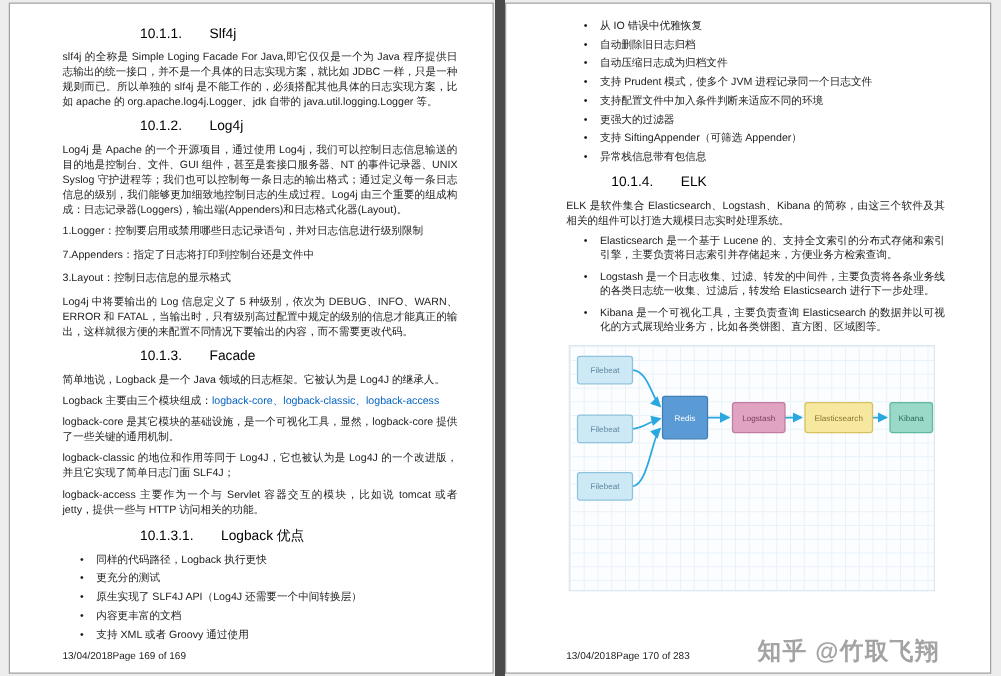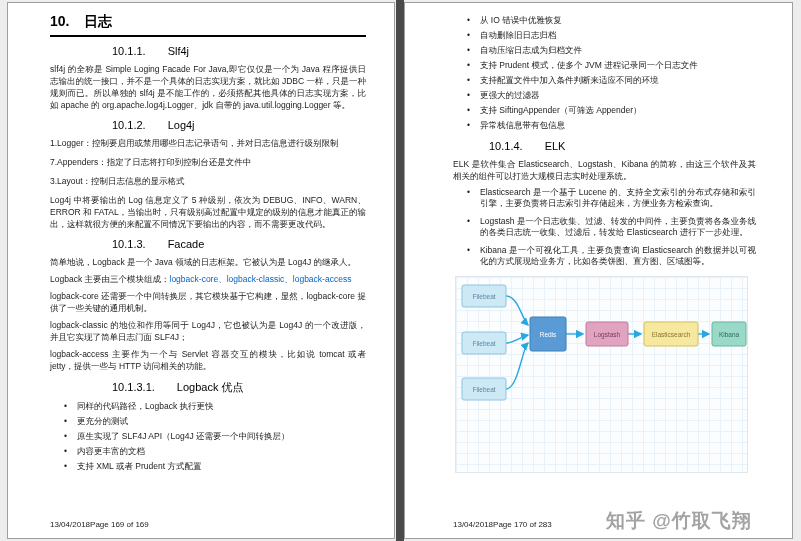--- a/index.html
+++ b/index.html
@@ -74,45 +74,43 @@
   }
 </style>
 </head>
 <body>
 
 <div class="page-gap"></div>
 
 <div class="page page-left">
   <div class="content-l">
 
-    <div class="h1">
-      <span class="num">10.</span><span>日志</span>
-    </div>
 
     <div class="h2">
       <span class="num">10.1.1.</span><span>Slf4j</span>
     </div>
     <div class="para">slf4j 的全称是 Simple Loging Facade For Java,即它仅仅是一个为 Java 程序提供日志输出的统一接口，并不是一个具体的日志实现方案，就比如 JDBC 一样，只是一种规则而已。所以单独的 slf4j 是不能工作的，必须搭配其他具体的日志实现方案，比如 apache 的 org.apache.log4j.Logger、jdk 自带的 java.util.logging.Logger 等。</div>
 
     <div class="h2">
       <span class="num">10.1.2.</span><span>Log4j</span>
     </div>
+    <div class="para">Log4j 是 Apache 的一个开源项目，通过使用 Log4j，我们可以控制日志信息输送的目的地是控制台、文件、GUI 组件，甚至是套接口服务器、NT 的事件记录器、UNIX Syslog 守护进程等；我们也可以控制每一条日志的输出格式；通过定义每一条日志信息的级别，我们能够更加细致地控制日志的生成过程。Log4j 由三个重要的组成构成：日志记录器(Loggers)，输出端(Appenders)和日志格式化器(Layout)。</div>
     <div class="para mini">1.Logger：控制要启用或禁用哪些日志记录语句，并对日志信息进行级别限制</div>
     <div class="para mini">7.Appenders：指定了日志将打印到控制台还是文件中</div>
     <div class="para mini">3.Layout：控制日志信息的显示格式</div>
     <div class="para">Log4j 中将要输出的 Log 信息定义了 5 种级别，依次为 DEBUG、INFO、WARN、ERROR 和 FATAL，当输出时，只有级别高过配置中规定的级别的信息才能真正的输出，这样就很方便的来配置不同情况下要输出的内容，而不需要更改代码。</div>
 
     <div class="h2">
       <span class="num">10.1.3.</span><span>Facade</span>
     </div>
     <div class="para">简单地说，Logback 是一个 Java 领域的日志框架。它被认为是 Log4J 的继承人。</div>
     <div class="para">
       <span>Logback 主要由三个模块组成：</span><span class="link-text">logback-core、logback-classic、logback-access</span>
     </div>
-    <div class="para">logback-core 还需要一个中间转换层，其它模块基于它构建，显然，logback-core 提供了一些关键的通用机制。</div>
+    <div class="para">logback-core 是其它模块的基础设施，是一个可视化工具，显然，logback-core 提供了一些关键的通用机制。</div>
     <div class="para">logback-classic 的地位和作用等同于 Log4J，它也被认为是 Log4J 的一个改进版，并且它实现了简单日志门面 SLF4J；</div>
     <div class="para">logback-access 主要作为一个与 Servlet 容器交互的模块，比如说 tomcat 或者 jetty，提供一些与 HTTP 访问相关的功能。</div>
 
     <div class="h2">
       <span class="num">10.1.3.1.</span><span>Logback 优点</span>
     </div>
 
     <div class="bullet-row">
         <span class="dot">•</span>
         <div class="btxt">同样的代码路径，Logback 执行更快</div>
@@ -124,21 +122,21 @@
     <div class="bullet-row">
         <span class="dot">•</span>
         <div class="btxt">原生实现了 SLF4J API（Log4J 还需要一个中间转换层）</div>
       </div>
     <div class="bullet-row">
         <span class="dot">•</span>
         <div class="btxt">内容更丰富的文档</div>
       </div>
     <div class="bullet-row">
         <span class="dot">•</span>
-        <div class="btxt">支持 XML 或者 Prudent 方式配置</div>
+        <div class="btxt">支持 XML 或者 Groovy 通过使用</div>
       </div>
 
   </div>
 
   <div class="footer">
     <span>13/04/2018</span>
     <span>Page 169 of 169</span>
   </div>
 </div>
 

